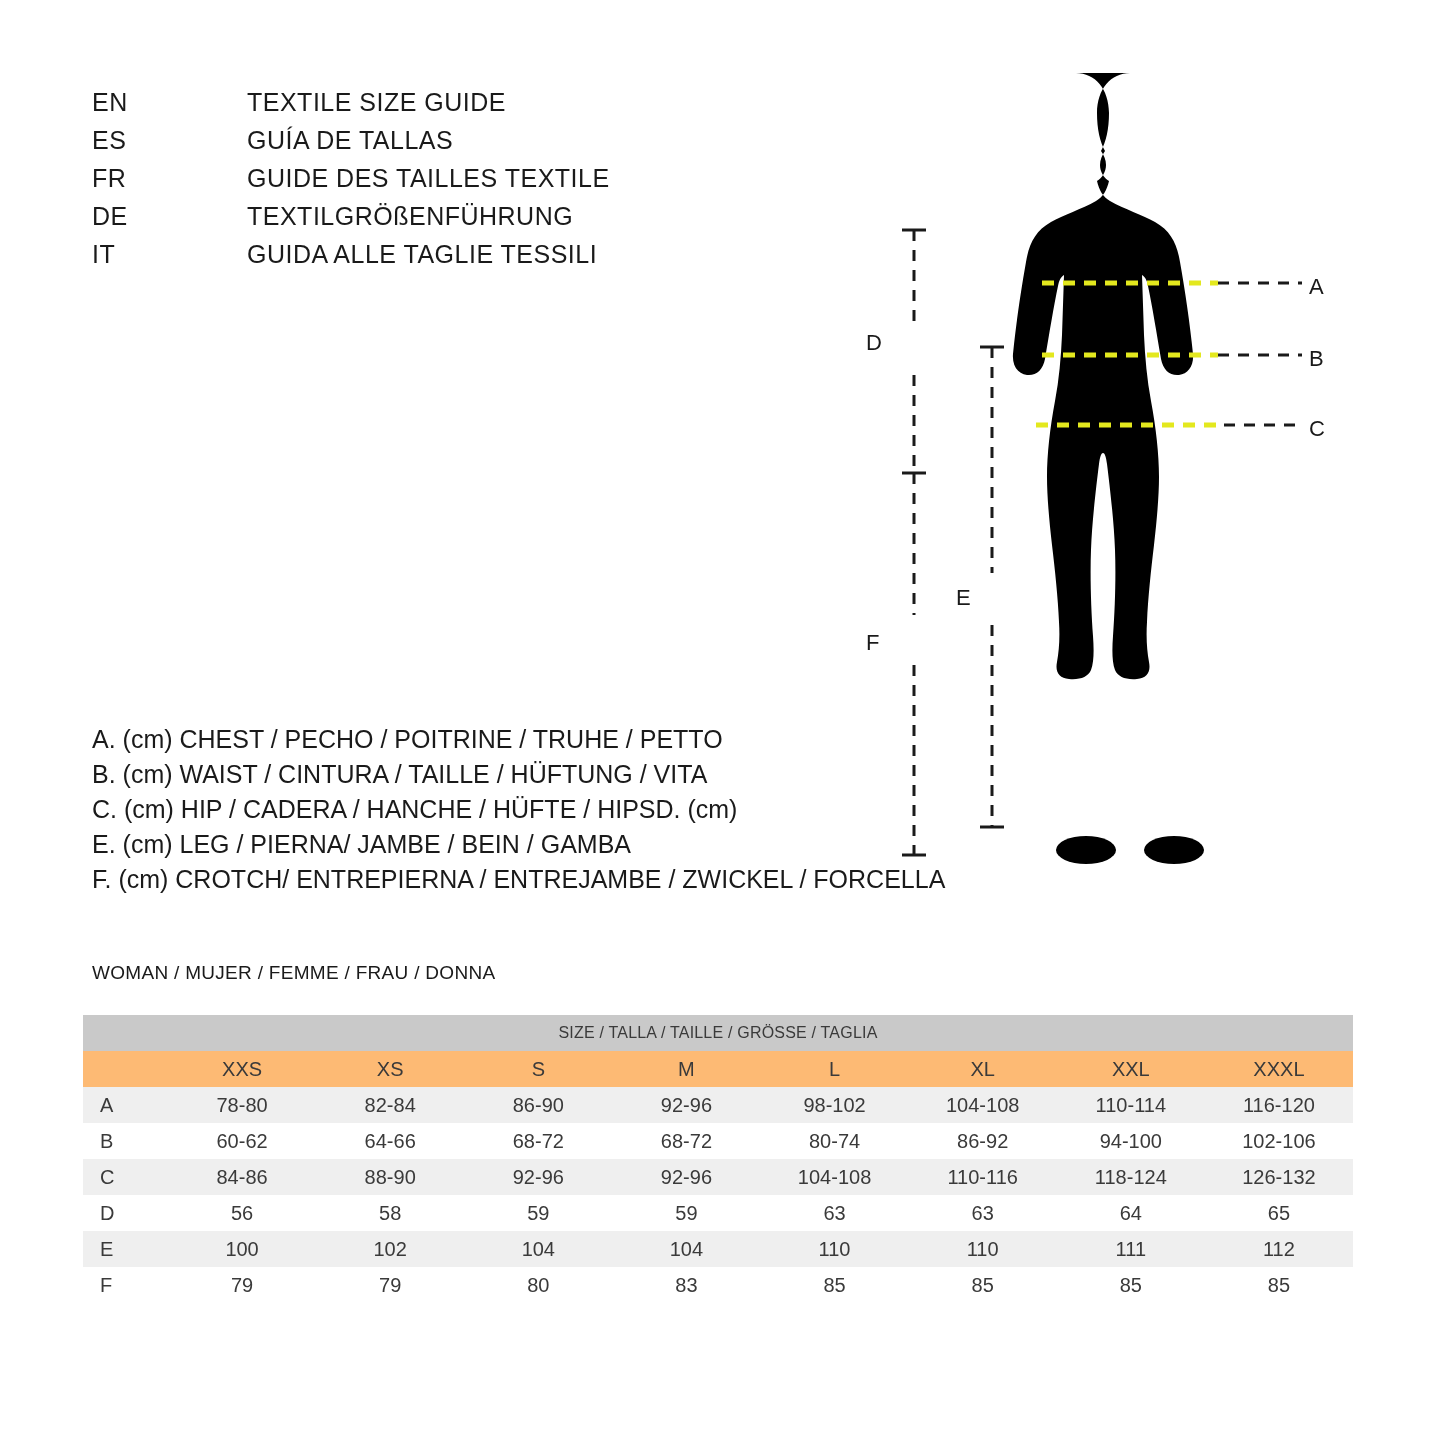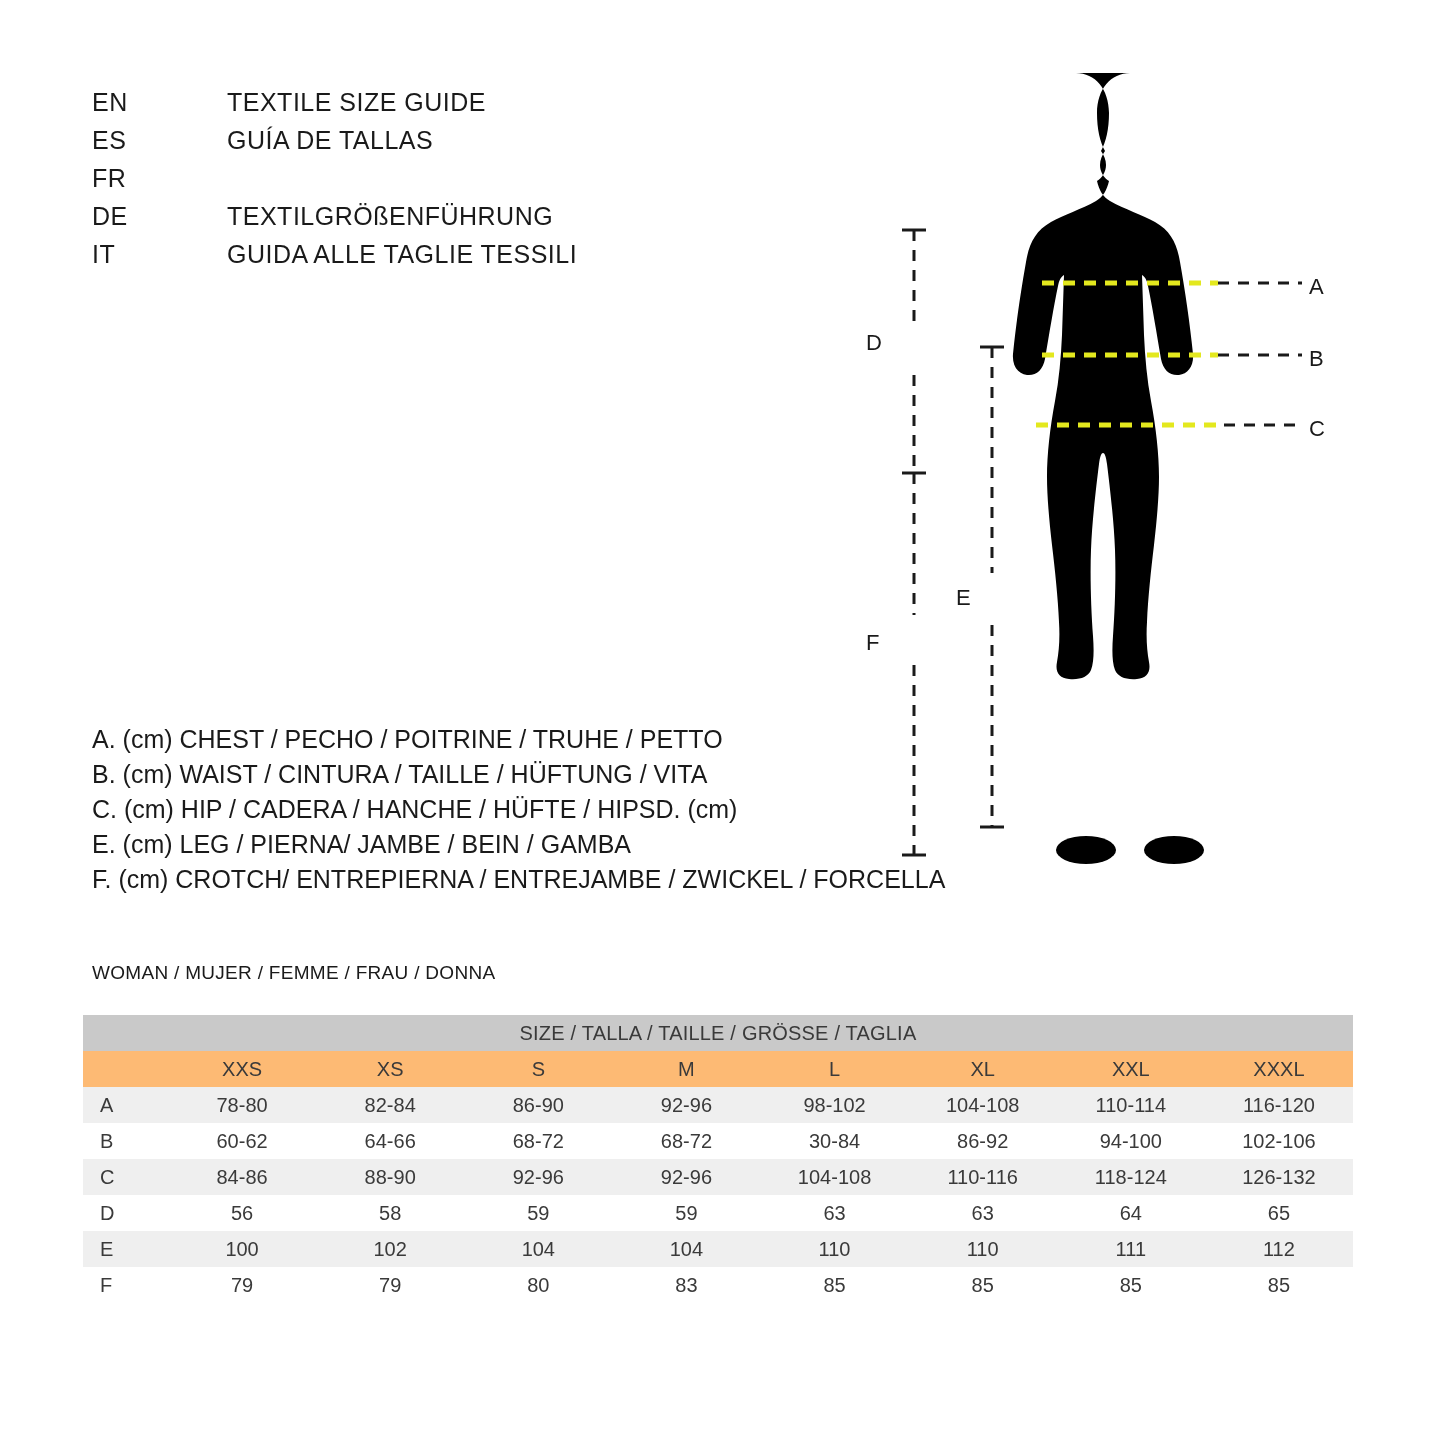--- a/index.html
+++ b/index.html
@@ -23,20 +23,21 @@
     top: 88px;
     width: 620px;
   }
   .title-row {
     display: flex;
     align-items: baseline;
     height: 38px;
     font-size: 25px;
     letter-spacing: 0.5px;
     color: #1a1a1a;
+    gap: 20px;
   }
   .title-lang {
     width: 92px;
     flex: 0 0 92px;
   }
   .title-text {
     white-space: nowrap;
     margin-left: 43px;
   }
 
@@ -82,21 +83,21 @@
     padding: 0;
     height: 36px;
     text-align: center;
     font-weight: normal;
   }
   .hdr-band td {
     background: #c9c9c9;
     text-align: left;
     padding-left: 14px;
     height: 34px;
-    font-size: 20px;
+    font-size: 16px;
     color: #3a3a3a;
     letter-spacing: 0.2px;
   }
   .col-letter {
     width: 85px;
     text-align: left !important;
     padding-left: 17px !important;
     color: #3a3a3a;
   }
   .colhead td {
@@ -134,20 +135,21 @@
   <div class="title-row">
     <span class="title-lang">EN</span>
     <span class="title-text">TEXTILE SIZE GUIDE</span>
   </div>
   <div class="title-row">
     <span class="title-lang">ES</span>
     <span class="title-text">GUÍA DE TALLAS</span>
   </div>
   <div class="title-row">
     <span class="title-lang">FR</span>
+    <span class="title-text">GUIDE DES TAILLES TEXTILE</span>
   </div>
   <div class="title-row">
     <span class="title-lang">DE</span>
     <span class="title-text">TEXTILGRÖßENFÜHRUNG</span>
   </div>
   <div class="title-row">
     <span class="title-lang">IT</span>
     <span class="title-text">GUIDA ALLE TAGLIE TESSILI</span>
   </div>
 </div>
@@ -290,21 +292,21 @@
         <td>110-114</td>
         <td>116-120</td>
       </tr>
 
       <tr class="row-plain">
         <td class="col-letter">B</td>
         <td>60-62</td>
         <td>64-66</td>
         <td>68-72</td>
         <td>68-72</td>
-        <td>30-84</td>
+        <td>80-74</td>
         <td>86-92</td>
         <td>94-100</td>
         <td>102-106</td>
       </tr>
 
       <tr class="row-shaded">
         <td class="col-letter">C</td>
         <td>84-86</td>
         <td>88-90</td>
         <td>92-96</td>

